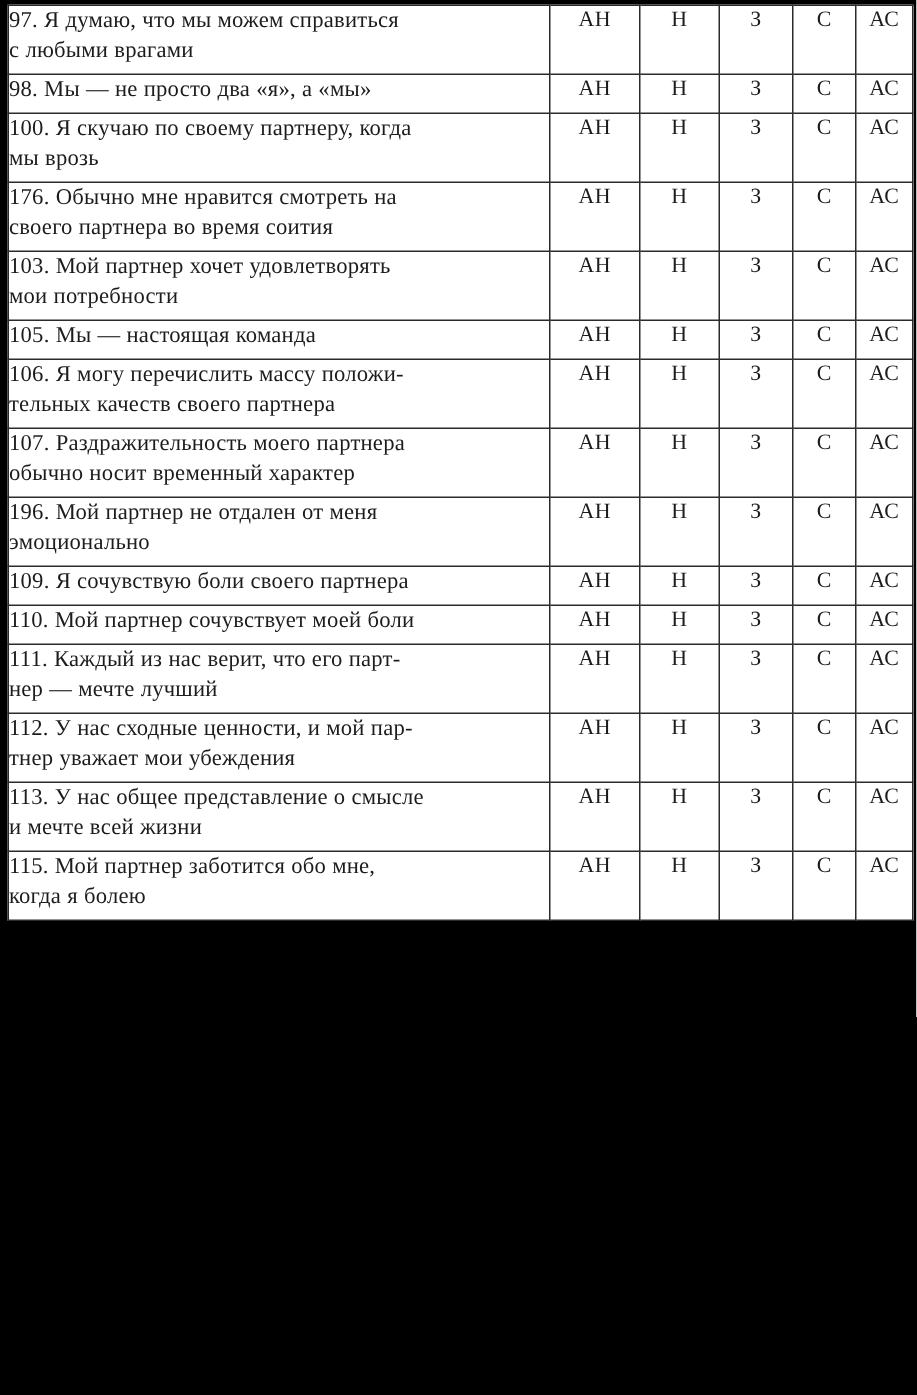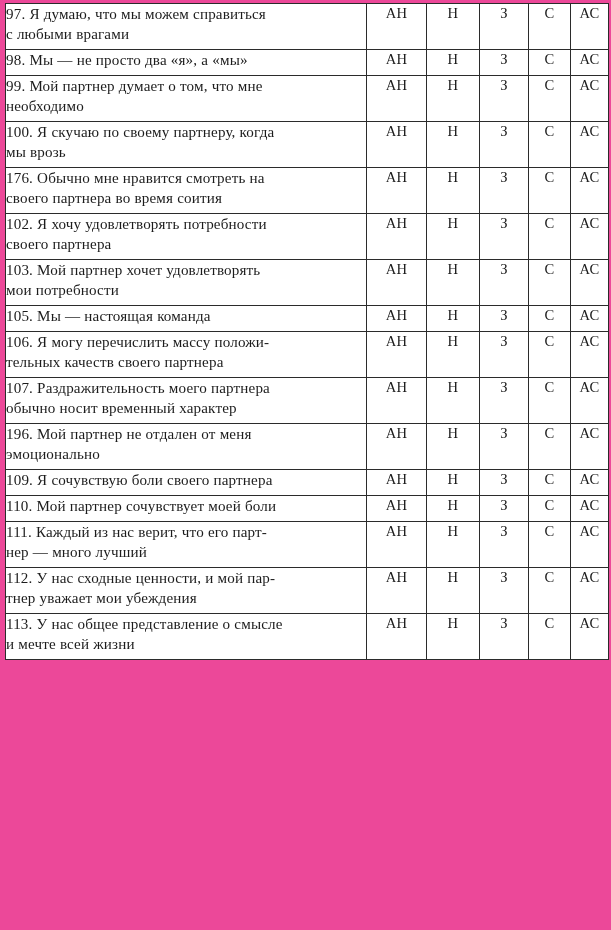--- a/index.html
+++ b/index.html
@@ -13,21 +13,21 @@
     height: 930px;
     font-family: "Liberation Serif", "DejaVu Serif", serif;
     color: #1c1c1c;
     overflow: hidden;
   }
 
   .sheet {
     position: relative;
     width: 611px;
     height: 930px;
-    background: #ec4899;
+    background: #000000;
     box-sizing: border-box;
     padding: 3px 4px 0 5px;
   }
 
   table.questionnaire {
     width: 602px;
     border-collapse: collapse;
     table-layout: fixed;
     background: #ffffff;
   }
@@ -102,31 +102,20 @@
             <span class="line">98. Мы — не просто два «я», а «мы»</span>
           </td>
           <td class="opt">АН</td>
           <td class="opt">Н</td>
           <td class="opt">З</td>
           <td class="opt">С</td>
           <td class="opt">АС</td>
         </tr>
         <tr class="two-line">
           <td class="statement">
-            <span class="line">99. Мой партнер думает о том, что мне</span>
-            <span class="line">необходимо</span>
-          </td>
-          <td class="opt">АН</td>
-          <td class="opt">Н</td>
-          <td class="opt">З</td>
-          <td class="opt">С</td>
-          <td class="opt">АС</td>
-        </tr>
-        <tr class="two-line">
-          <td class="statement">
             <span class="line">100. Я скучаю по своему партнеру, когда</span>
             <span class="line">мы врозь</span>
           </td>
           <td class="opt">АН</td>
           <td class="opt">Н</td>
           <td class="opt">З</td>
           <td class="opt">С</td>
           <td class="opt">АС</td>
         </tr>
         <tr class="two-line">
@@ -135,31 +124,20 @@
             <span class="line">своего партнера во время соития</span>
           </td>
           <td class="opt">АН</td>
           <td class="opt">Н</td>
           <td class="opt">З</td>
           <td class="opt">С</td>
           <td class="opt">АС</td>
         </tr>
         <tr class="two-line">
           <td class="statement">
-            <span class="line">102. Я хочу удовлетворять потребности</span>
-            <span class="line">своего партнера</span>
-          </td>
-          <td class="opt">АН</td>
-          <td class="opt">Н</td>
-          <td class="opt">З</td>
-          <td class="opt">С</td>
-          <td class="opt">АС</td>
-        </tr>
-        <tr class="two-line">
-          <td class="statement">
             <span class="line">103. Мой партнер хочет удовлетворять</span>
             <span class="line">мои потребности</span>
           </td>
           <td class="opt">АН</td>
           <td class="opt">Н</td>
           <td class="opt">З</td>
           <td class="opt">С</td>
           <td class="opt">АС</td>
         </tr>
         <tr class="one-line">
@@ -221,21 +199,21 @@
           </td>
           <td class="opt">АН</td>
           <td class="opt">Н</td>
           <td class="opt">З</td>
           <td class="opt">С</td>
           <td class="opt">АС</td>
         </tr>
         <tr class="two-line">
           <td class="statement">
             <span class="line">111. Каждый из нас верит, что его парт-</span>
-            <span class="line">нер — много лучший</span>
+            <span class="line">нер — мечте лучший</span>
           </td>
           <td class="opt">АН</td>
           <td class="opt">Н</td>
           <td class="opt">З</td>
           <td class="opt">С</td>
           <td class="opt">АС</td>
         </tr>
         <tr class="two-line">
           <td class="statement">
             <span class="line">112. У нас сходные ценности, и мой пар-</span>
@@ -244,20 +222,31 @@
           <td class="opt">АН</td>
           <td class="opt">Н</td>
           <td class="opt">З</td>
           <td class="opt">С</td>
           <td class="opt">АС</td>
         </tr>
         <tr class="two-line">
           <td class="statement">
             <span class="line">113. У нас общее представление о смысле</span>
             <span class="line">и мечте всей жизни</span>
+          </td>
+          <td class="opt">АН</td>
+          <td class="opt">Н</td>
+          <td class="opt">З</td>
+          <td class="opt">С</td>
+          <td class="opt">АС</td>
+        </tr>
+        <tr class="two-line">
+          <td class="statement">
+            <span class="line">115. Мой партнер заботится обо мне,</span>
+            <span class="line">когда я болею</span>
           </td>
           <td class="opt">АН</td>
           <td class="opt">Н</td>
           <td class="opt">З</td>
           <td class="opt">С</td>
           <td class="opt">АС</td>
         </tr>
       </tbody>
   </table>
 </div>

